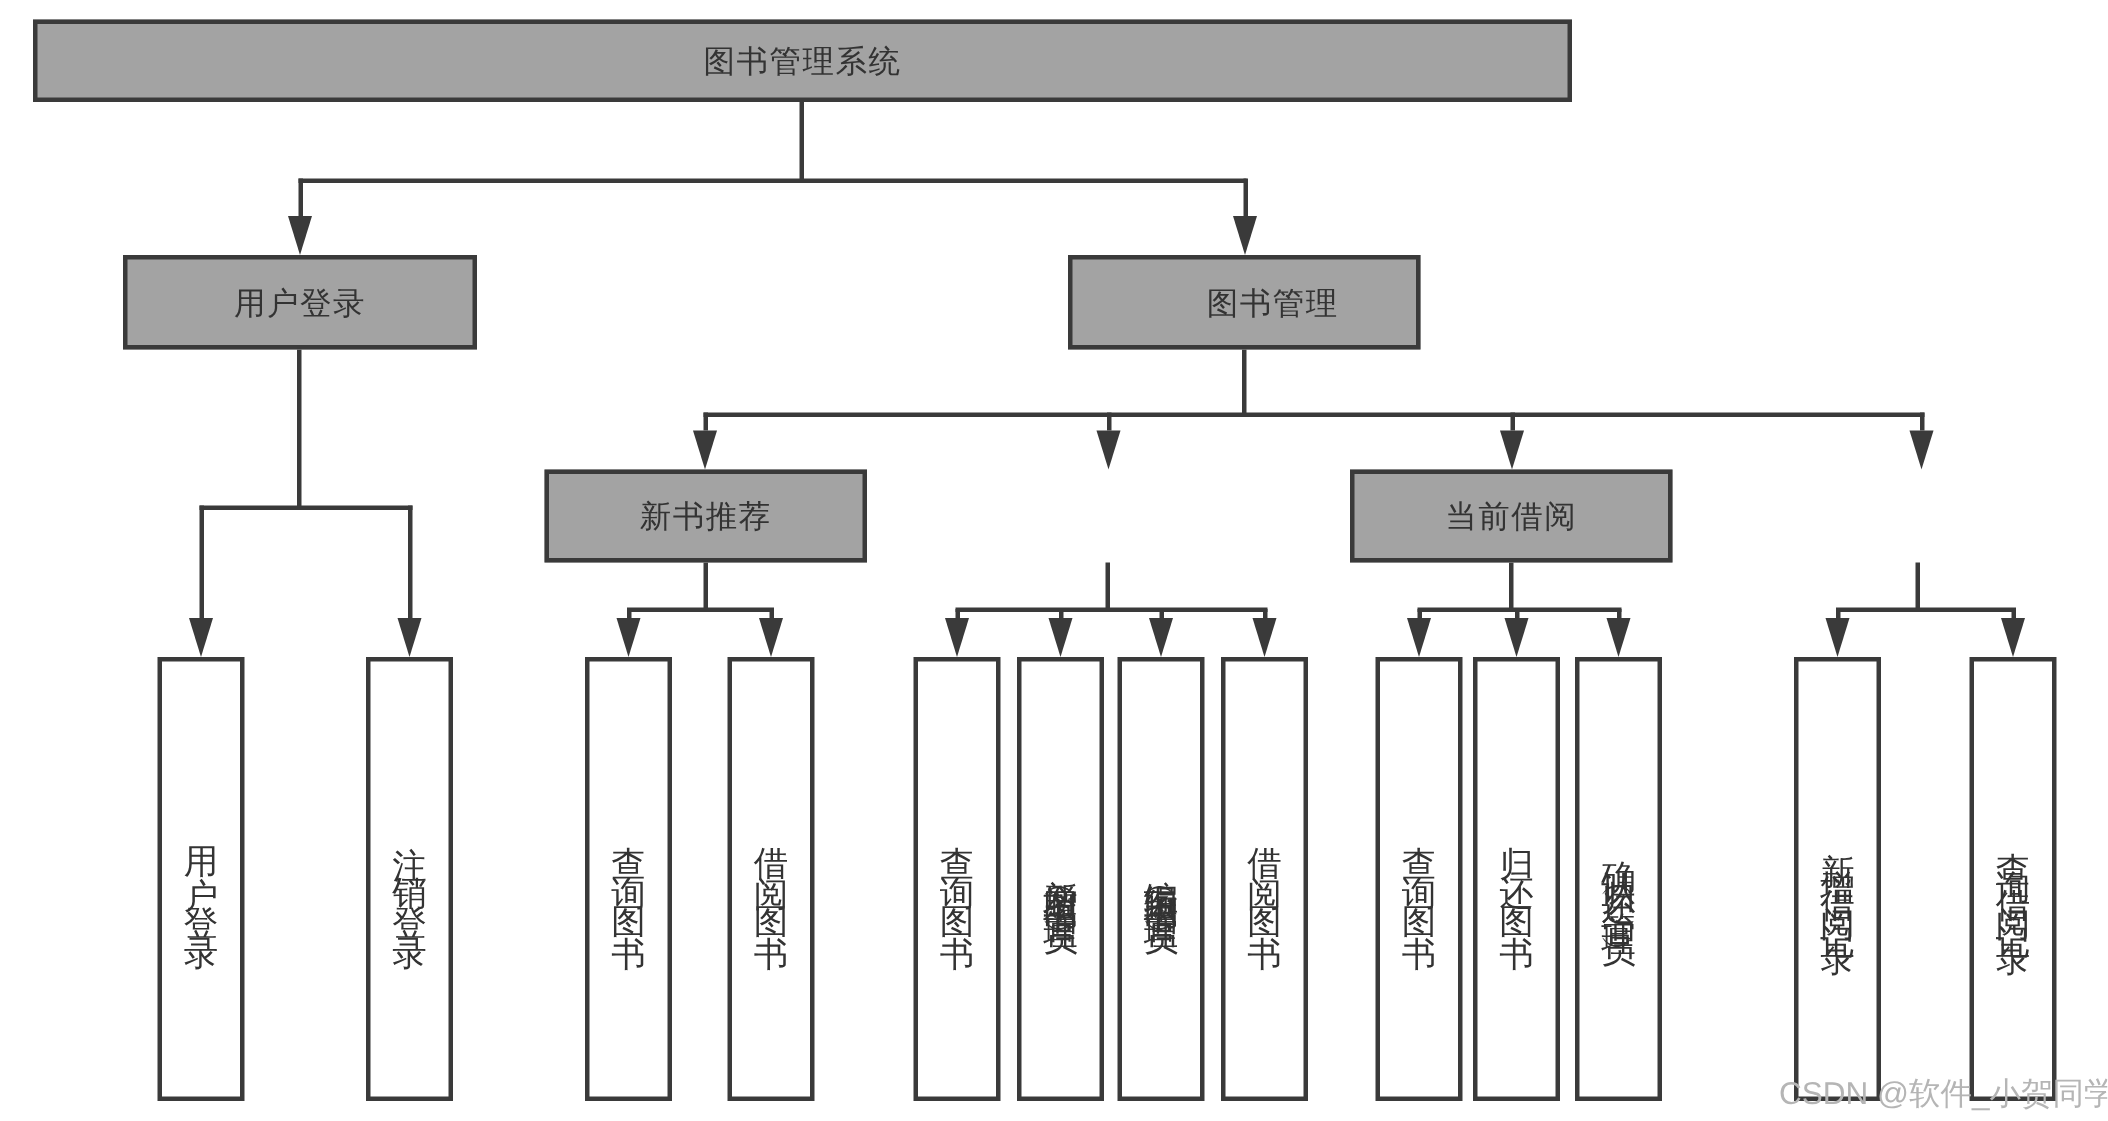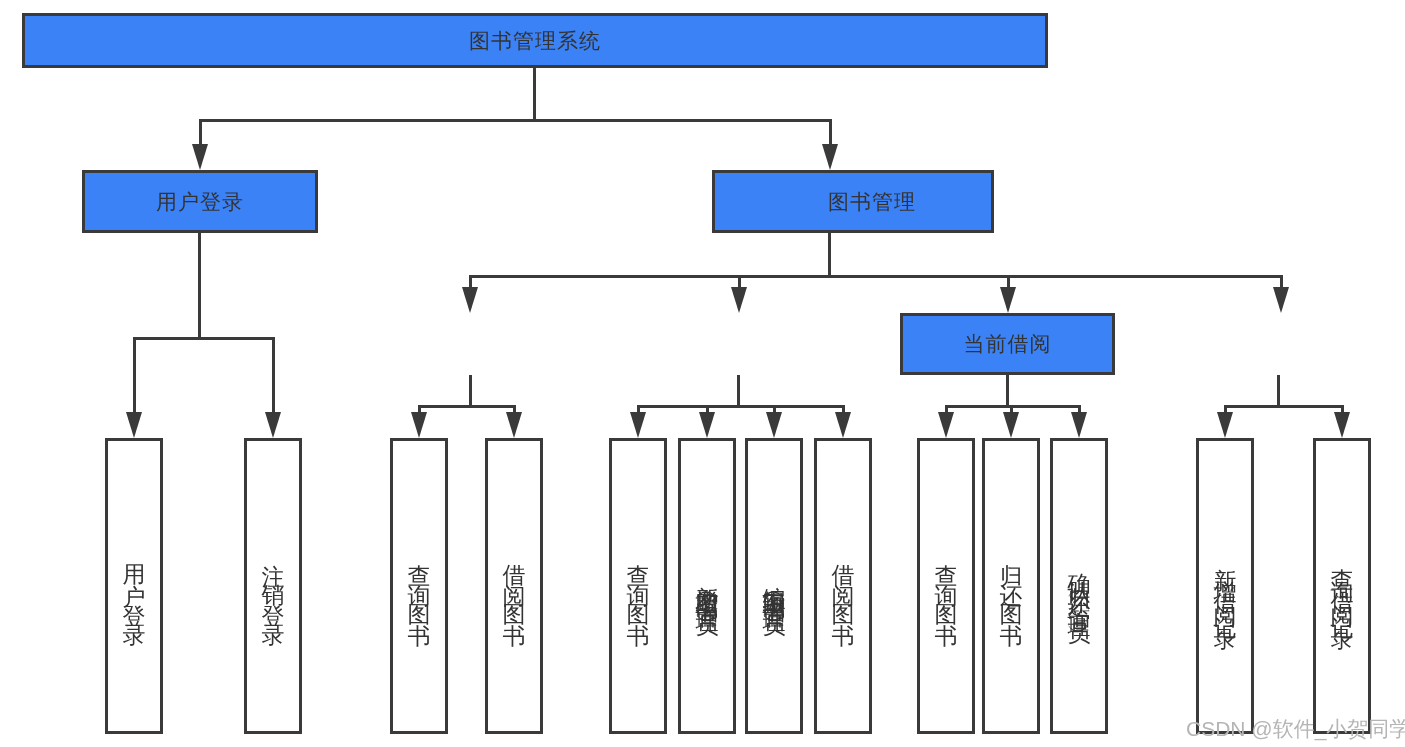--- a/index.html
+++ b/index.html
@@ -8,21 +8,21 @@
   .canvas {
     position: relative;
     width: 1405px;
     height: 747px;
     background: #ffffff;
     overflow: hidden;
   }
   .hbox {
     position: absolute;
     border: 3px solid #3a3a3a;
-    background: #3b82f6;
+    background: #a3a3a3;
     display: flex;
     align-items: center;
     justify-content: center;
     font-size: 21px;
     color: #333333;
     letter-spacing: 1px;
     z-index: 2;
   }
   .leaf {
     position: absolute;
@@ -92,21 +92,21 @@
       <div class="head"></div>
     </div>
   <div class="arrow" style="left:822px; top:119px; height:51px;">
       <div class="stem"></div>
       <div class="head"></div>
     </div>
 
   <div class="hbox" style="left:82px; top:170px; width:236px; height:63px;">
     <span>用户登录</span>
   </div>
-  <div class="hbox" style="left:712px; top:170px; width:282px; height:63px;padding-left:38px;">
+  <div class="hbox" style="left:712px; top:170px; width:235px; height:63px;padding-left:38px;">
     <span>图书管理</span>
   </div>
 
   <div class="vline" style="left:198px; top:233px; height:106px;"></div>
   <div class="hline" style="left:133px; top:337px; width:142px;"></div>
   <div class="arrow" style="left:126px; top:337px; height:101px;">
       <div class="stem"></div>
       <div class="head"></div>
     </div>
   <div class="arrow" style="left:265px; top:337px; height:101px;">
@@ -126,20 +126,23 @@
     </div>
   <div class="arrow" style="left:1000px; top:275px; height:38px;">
       <div class="stem"></div>
       <div class="head"></div>
     </div>
   <div class="arrow" style="left:1273px; top:275px; height:38px;">
       <div class="stem"></div>
       <div class="head"></div>
     </div>
 
+  <div class="hbox" style="left:363px; top:313px; width:215px; height:62px;">
+    <span>新书推荐</span>
+  </div>
   <div class="hbox" style="left:900px; top:313px; width:215px; height:62px;">
     <span>当前借阅</span>
   </div>
 
   <div class="vline" style="left:469px; top:375px; height:33px;"></div>
   <div class="hline" style="left:418px; top:405px; width:98px;"></div>
   <div class="arrow" style="left:411px; top:406px; height:32px;">
       <div class="stem"></div>
       <div class="head"></div>
     </div>

